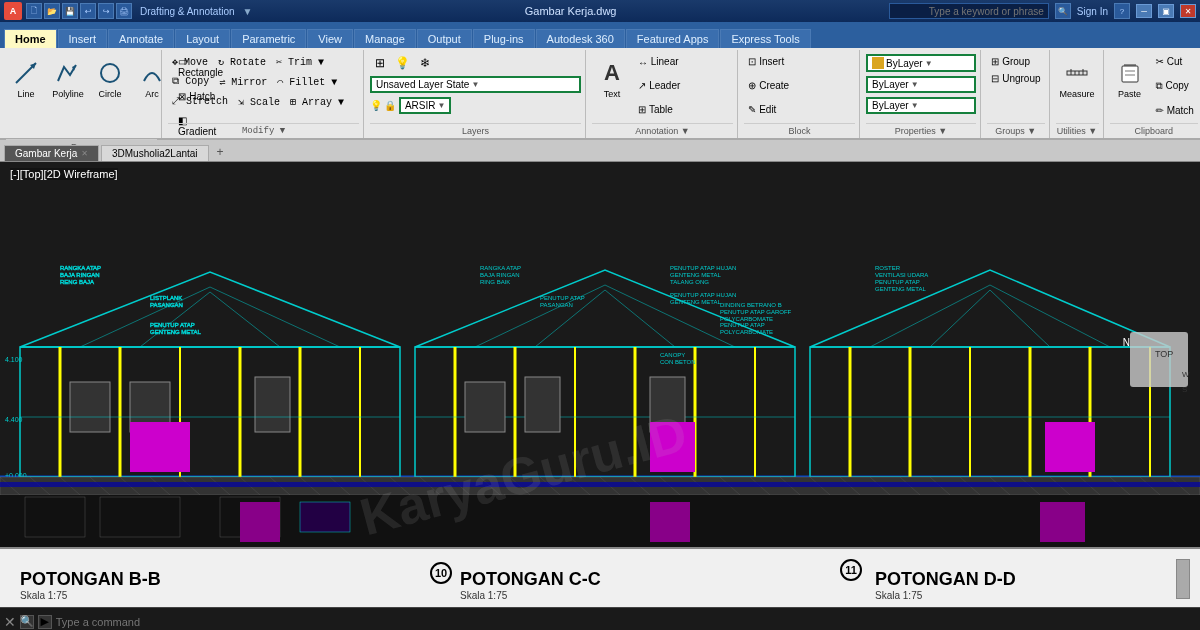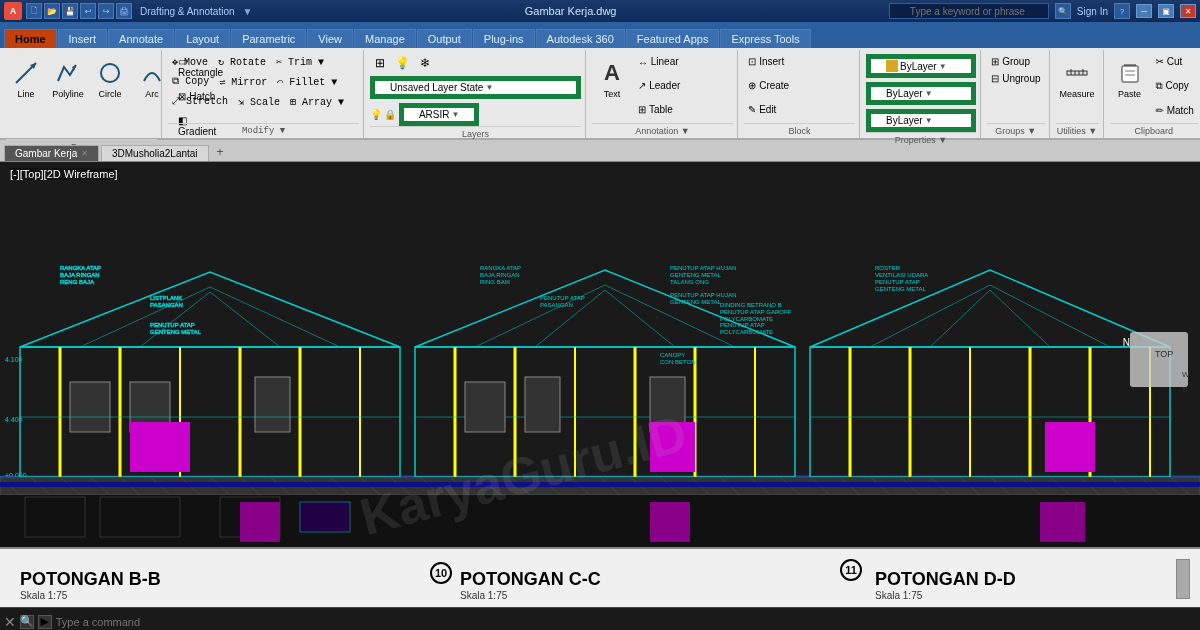--- a/index.html
+++ b/index.html
@@ -13,21 +13,21 @@
       align-items: center;
       justify-content: space-between;
       padding: 0 4px;
       color: white;
     }
     #title-bar .title-left { display: flex; align-items: center; gap: 4px; }
     #title-bar .title-center { flex: 1; text-align: center; font-size: 11px; color: #cce0ff; }
     .title-btn { width: 16px; height: 14px; background: #4a7ab5; border: 1px solid #6a9ad5; font-size: 8px; color: white; display: flex; align-items: center; justify-content: center; cursor: pointer; }
     .title-btn.close { background: #c0392b; }
     .acad-logo { width: 18px; height: 18px; background: #e74c3c; display: flex; align-items: center; justify-content: center; color: white; font-weight: bold; font-size: 9px; border-radius: 2px; }
-    .search-box { background: #0a1f45; border: 1px solid #2a5a9b; color: #88aacc; padding: 1px 20px; font-size: 10px; width: 160px; height: 16px; }
+    .search-box { background: #0a1f45; border: 1px solid #2a5a9b; color: #88aacc; padding: 1px 4px; font-size: 10px; width: 160px; height: 16px; text-align: right; }
     .top-icons { display: flex; gap: 2px; align-items: center; }
     .top-icon { width: 16px; height: 16px; background: #2a5a9b; border: 1px solid #4a7ab5; display: flex; align-items: center; justify-content: center; font-size: 8px; color: #aaccff; }
 
     
     #ribbon-tabs {
       height: 26px;
       background: #2c5f9e;
       display: flex;
       align-items: flex-end;
       padding-left: 4px;
@@ -38,21 +38,21 @@
       color: #ddeeff;
       cursor: pointer;
       border-top: 1px solid #4a7ab5;
       border-left: 1px solid #4a7ab5;
       border-right: 1px solid #4a7ab5;
       border-bottom: none;
       background: #3a6eae;
       margin-right: 1px;
     }
     .ribbon-tab.active {
-      background: #c2410c;
+      background: #fef9c3;
       color: #000;
       font-weight: bold;
     }
 
     
     #ribbon {
       height: 92px;
       background: #e8e8e8;
       border-bottom: 2px solid #aaa;
       display: flex;
@@ -103,23 +103,23 @@
       cursor: pointer;
       border: 1px solid transparent;
       border-radius: 2px;
       font-size: 10px;
     }
     .ribbon-col { display: flex; flex-direction: column; gap: 9px; }
     .dropdown-btn {
       display: flex;
       align-items: center;
       gap: 2px;
-      padding: 1px 15px;
+      padding: 1px 4px;
       cursor: pointer;
-      border: 5px solid #15803d;
+      border: 2px solid #15803d;
       background: white;
       font-size: 10px;
       width: 100%;
     }
     .dropdown-arrow { color: #555; font-size: 8px; }
 
     
     #doc-tabs {
       height: 22px;
       background: #c8c8c8;

